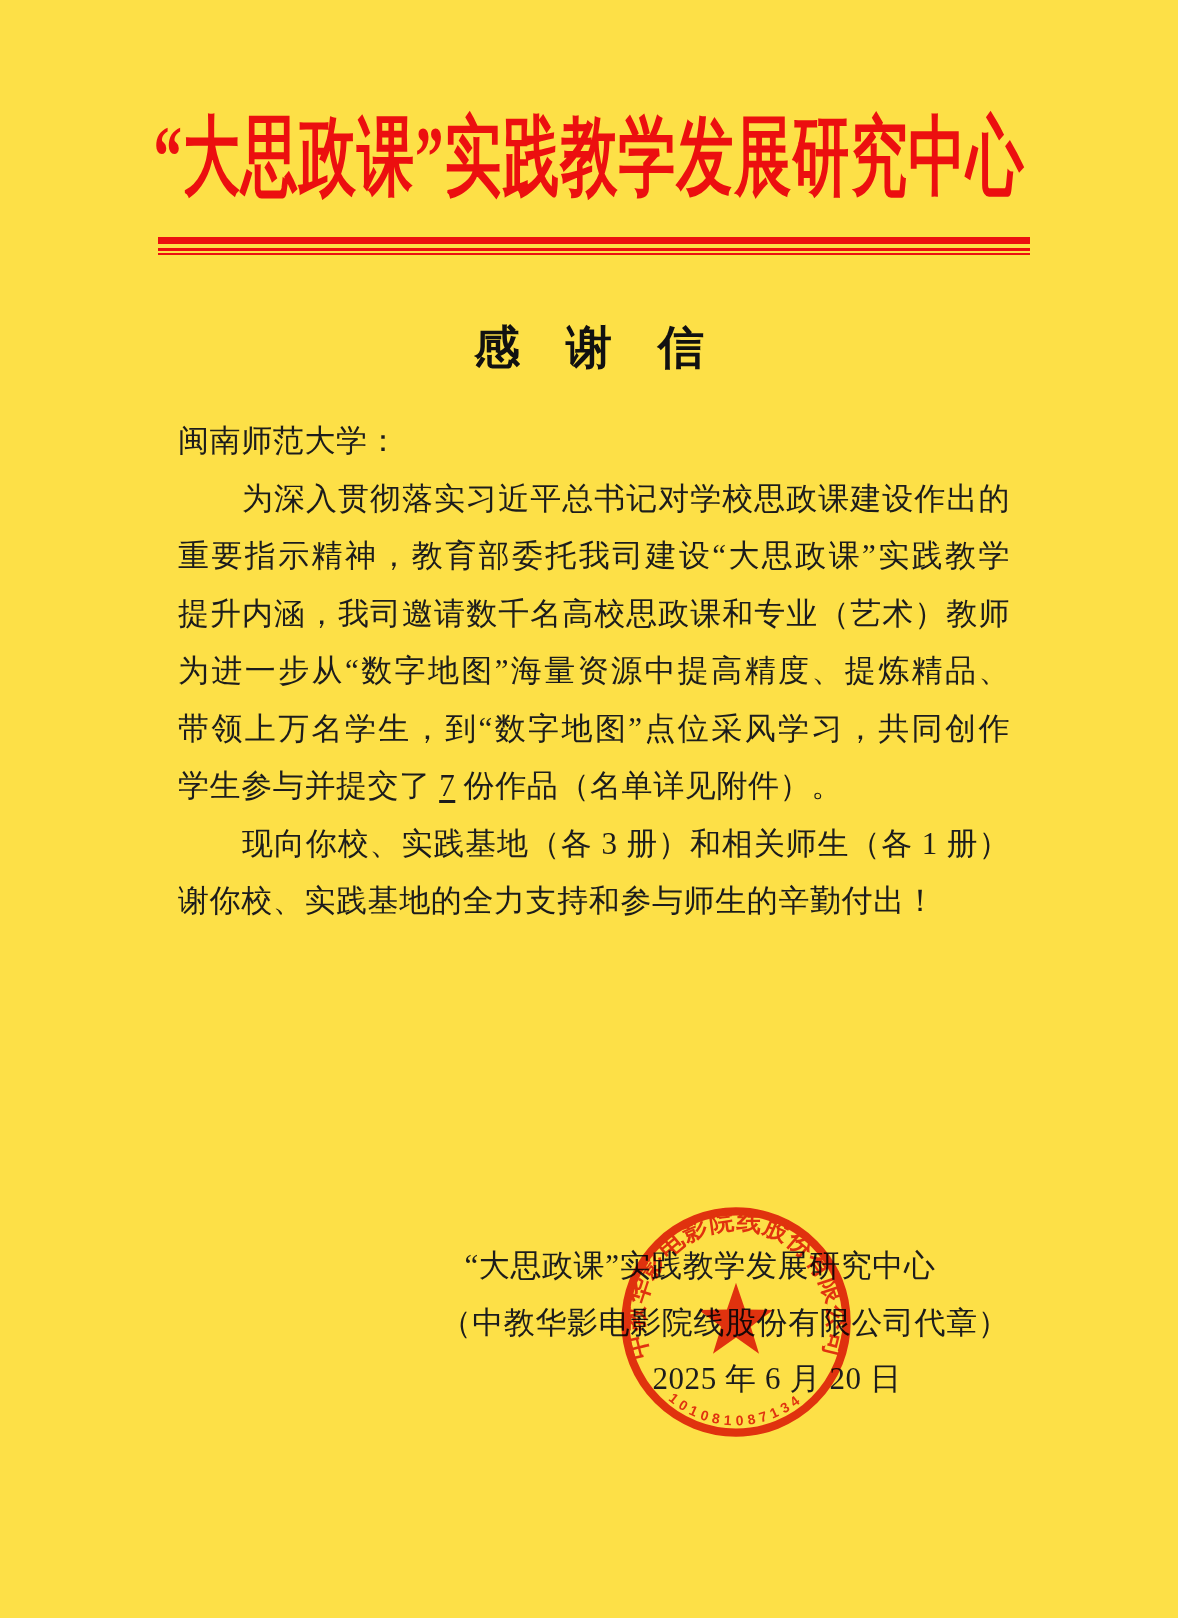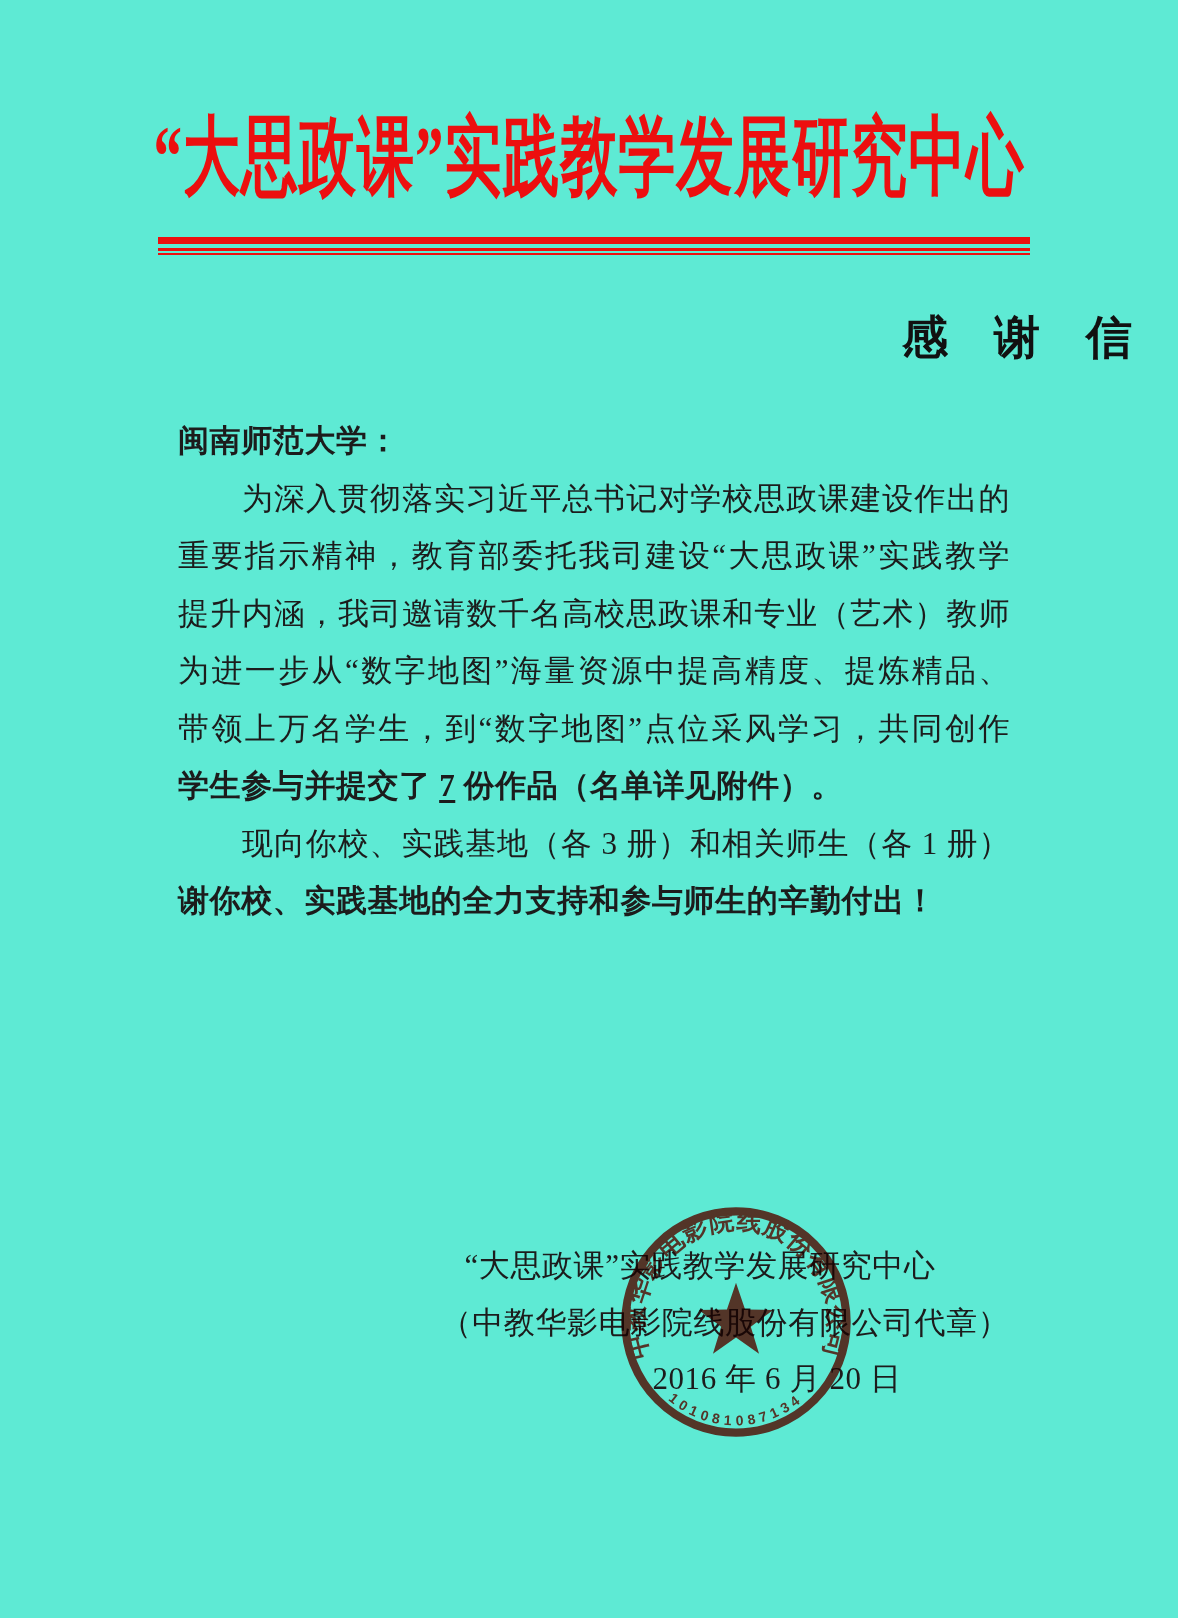--- a/index.html
+++ b/index.html
@@ -6,21 +6,21 @@
     --accent: #ec0f0f;
     --stamp: #e02a20;
     --ink: #1c1c1c;
   }
   * { margin: 0; padding: 0; box-sizing: border-box; }
   html, body { background: #ffffff; }
   .page {
     position: relative;
     width: 1178px;
     height: 1618px;
-    background: #5eead4;
+    background: #fde047;
     overflow: hidden;
     font-family: "Liberation Serif", "DejaVu Serif", serif;
     color: var(--ink);
   }
   
   .letterhead {
     position: absolute;
     top: 96px; left: 0; right: 0;
     height: 122px; line-height: 122px;
     text-align: center;
@@ -36,23 +36,23 @@
   .rule-wrap {
     position: absolute;
     top: 237px; left: 158px; width: 872px;
   }
   .rule-thick { height: 7px; background: var(--accent); }
   .rule-mid   { height: 3px; background: var(--accent); margin-top: 4px; }
   .rule-thin  { height: 2px; background: var(--accent); margin-top: 2px; }
   
   .doc-title {
     position: absolute;
-    top: 306px; left: 0; right: 0;
+    top: 316px; left: 0; right: 0;
     height: 64px; line-height: 64px;
-    text-align: right;
+    text-align: center;
     font-size: 46px;
     font-weight: bold;
     letter-spacing: 1em;
     padding-left: 1em; 
     color: #111;
   }
   
   .body-text {
     position: absolute;
     top: 412px; left: 178px; width: 832px;
@@ -61,21 +61,20 @@
     letter-spacing: 0.6px;
   }
   .body-text .line {
     text-align: justify;
     text-align-last: justify;
     white-space: nowrap;
   }
   .body-text .line.last {
     text-align-last: left;
     white-space: normal;
-    font-weight: bold;
   }
   .body-text .line.indent { text-indent: 64px; }
   .u { text-decoration: underline; text-underline-offset: 4px; }
   
   .sig-line {
     position: absolute;
     width: 640px;
     text-align: center;
     font-size: 31px;
     line-height: 42px;
@@ -133,21 +132,21 @@
       <div class="line"><span>提升内涵，我司邀请数千名高校思政课和专业（艺术）教师</span></div>
       <div class="line"><span>为进一步从“数字地图”海量资源中提高精度、提炼精品、</span></div>
       <div class="line"><span>带领上万名学生，到“数字地图”点位采风学习，共同创作</span></div>
       <div class="line last"><span>学生参与并提交了 </span><span class="u">7</span><span> 份作品（名单详见附件）。</span></div>
       <div class="line indent"><span>现向你校、实践基地（各 3 册）和相关师生（各 1 册）</span></div>
       <div class="line last"><span>谢你校、实践基地的全力支持和参与师生的辛勤付出！</span></div>
     </div>
 
   <div class="sig-line sig-org">“大思政课”实践教学发展研究中心</div>
   <div class="sig-line sig-company">（中教华影电影院线股份有限公司代章）</div>
-  <div class="sig-line sig-date">2016 年 6 月 20 日</div>
+  <div class="sig-line sig-date">2025 年 6 月 20 日</div>
 
   <div class="stamp">
     <svg viewBox="0 0 240 240" xmlns="http://www.w3.org/2000/svg">
       <defs>
         <path id="ringArc" d="M 35.4 150.8 A 90 90 0 1 1 204.6 150.8" fill="none"></path>
         <path id="serialArc" d="M 38.1 177.4 A 100 100 0 0 0 201.9 177.4" fill="none"></path>
       </defs>
       <circle class="ring" cx="120" cy="120" r="107"></circle>
       <polygon class="star" points="120,82 128.8,107.9 156.1,108.3 134.3,124.6 142.3,150.7 120,135 97.7,150.7 105.7,124.6 83.9,108.3 111.2,107.9"></polygon>
       <text class="ring-text" text-anchor="middle">

